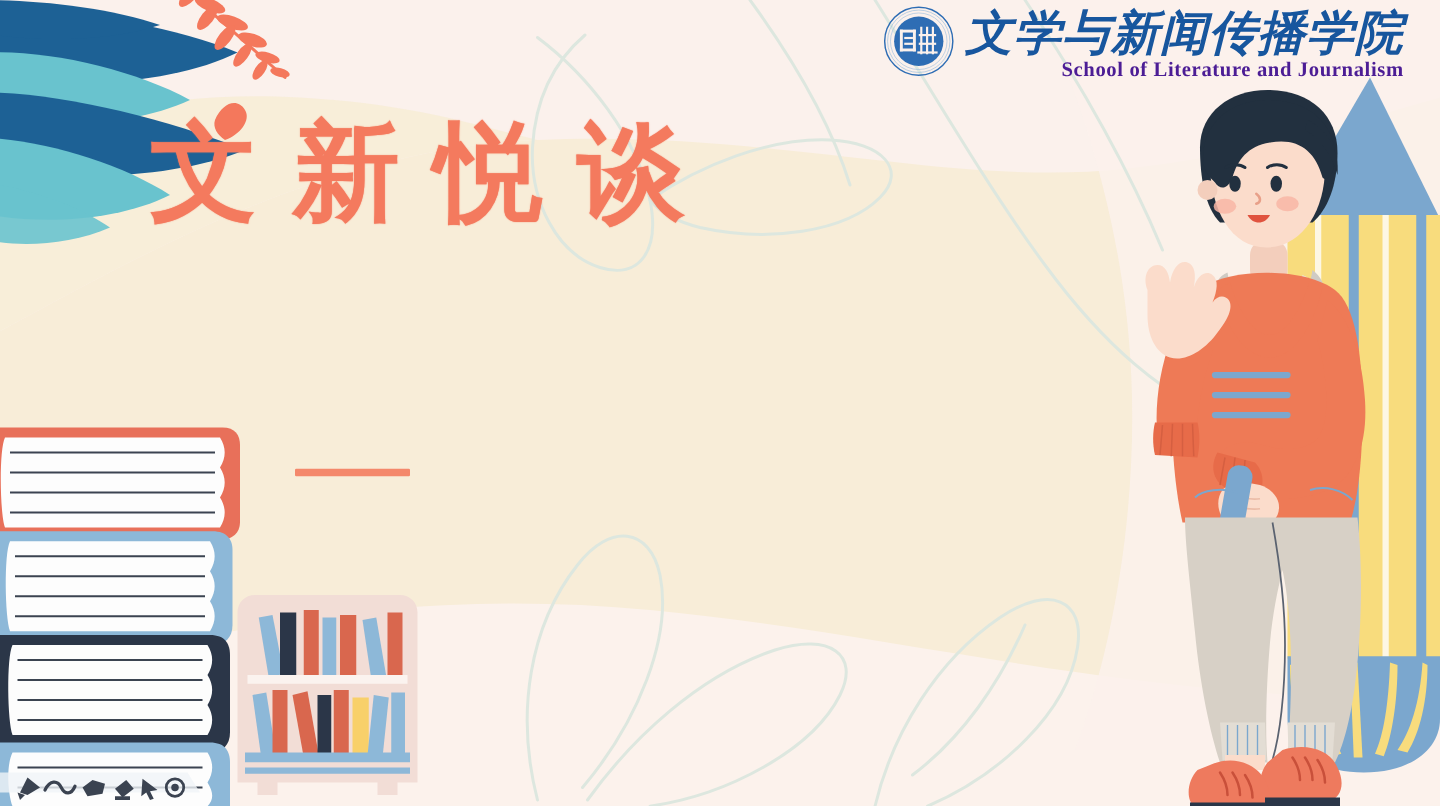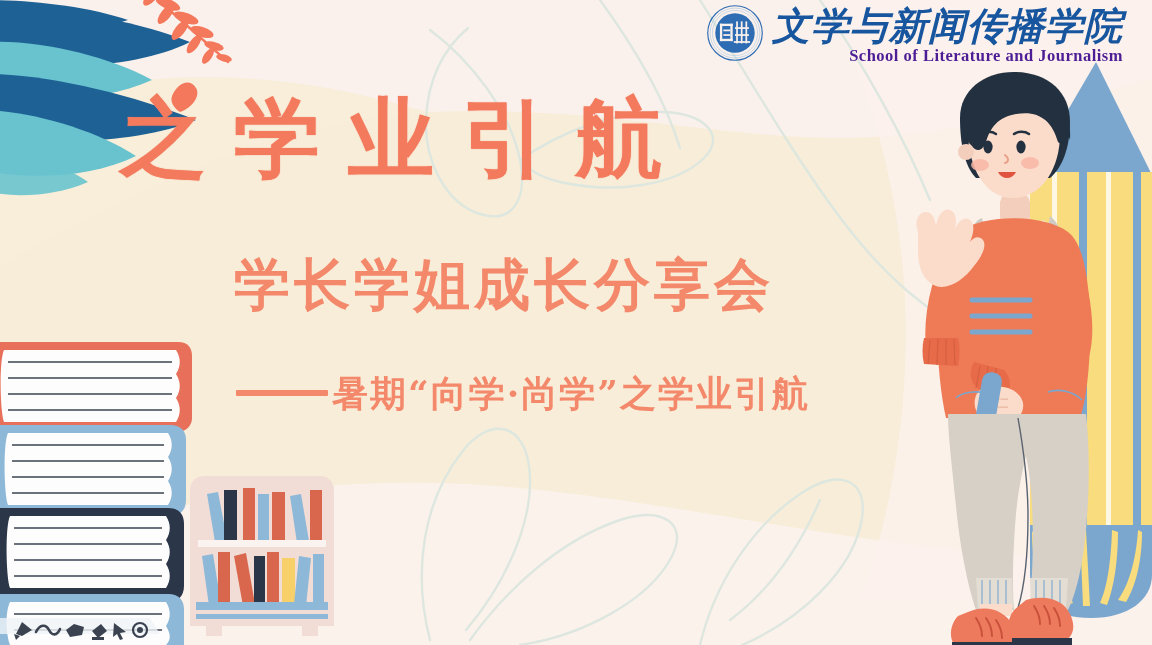--- a/index.html
+++ b/index.html
@@ -434,20 +434,18 @@
           </g>
 
         <g>
           <circle cx="140" cy="630" r="7" fill="none" stroke="#3B4351" stroke-width="2.2"></circle>
           <circle cx="140" cy="630" r="3" fill="#3B4351"></circle>
         </g>
       </g>
     </g>
   </svg>
 
-  <div id="title-main">之学业引航</div>
-  <div id="title-sub">学长学姐成长分享会</div>
+  <div id="title-main">文新悦谈</div>
   <div id="tagline-row">
     <span id="tagline-rule"></span>
-    <span id="tagline-text">暑期“向学·尚学”之学业引航</span>
   </div>
 
 </div>
 
 </body></html>

